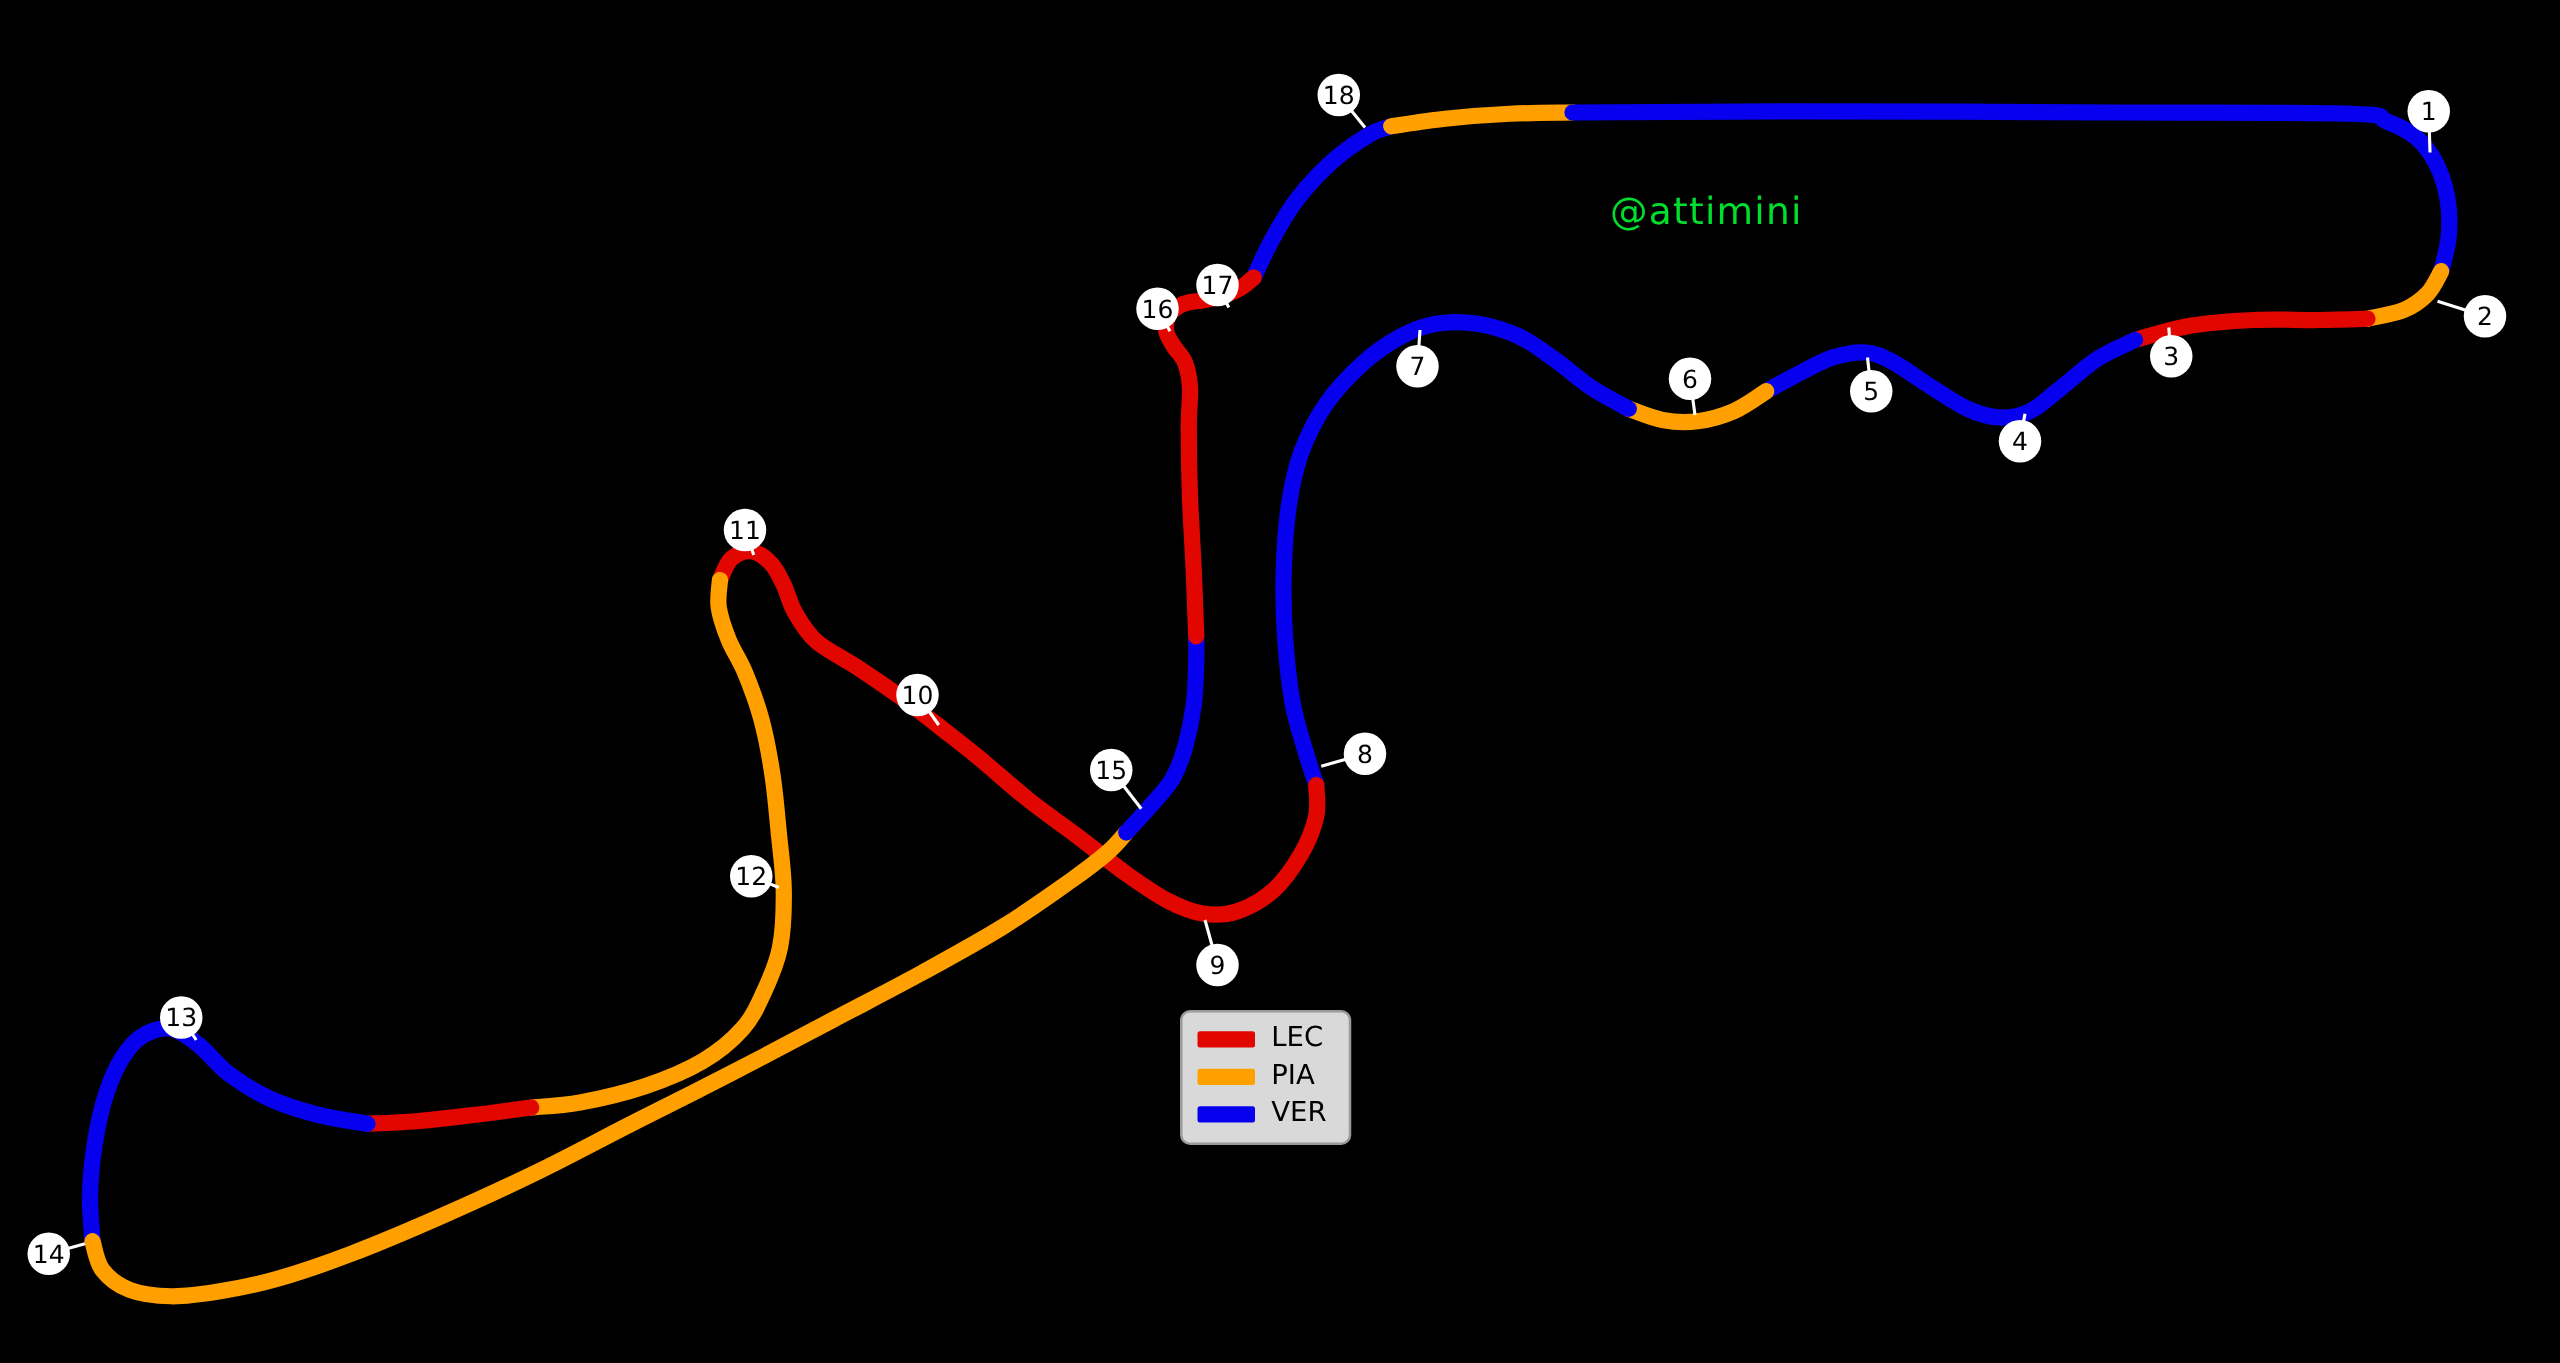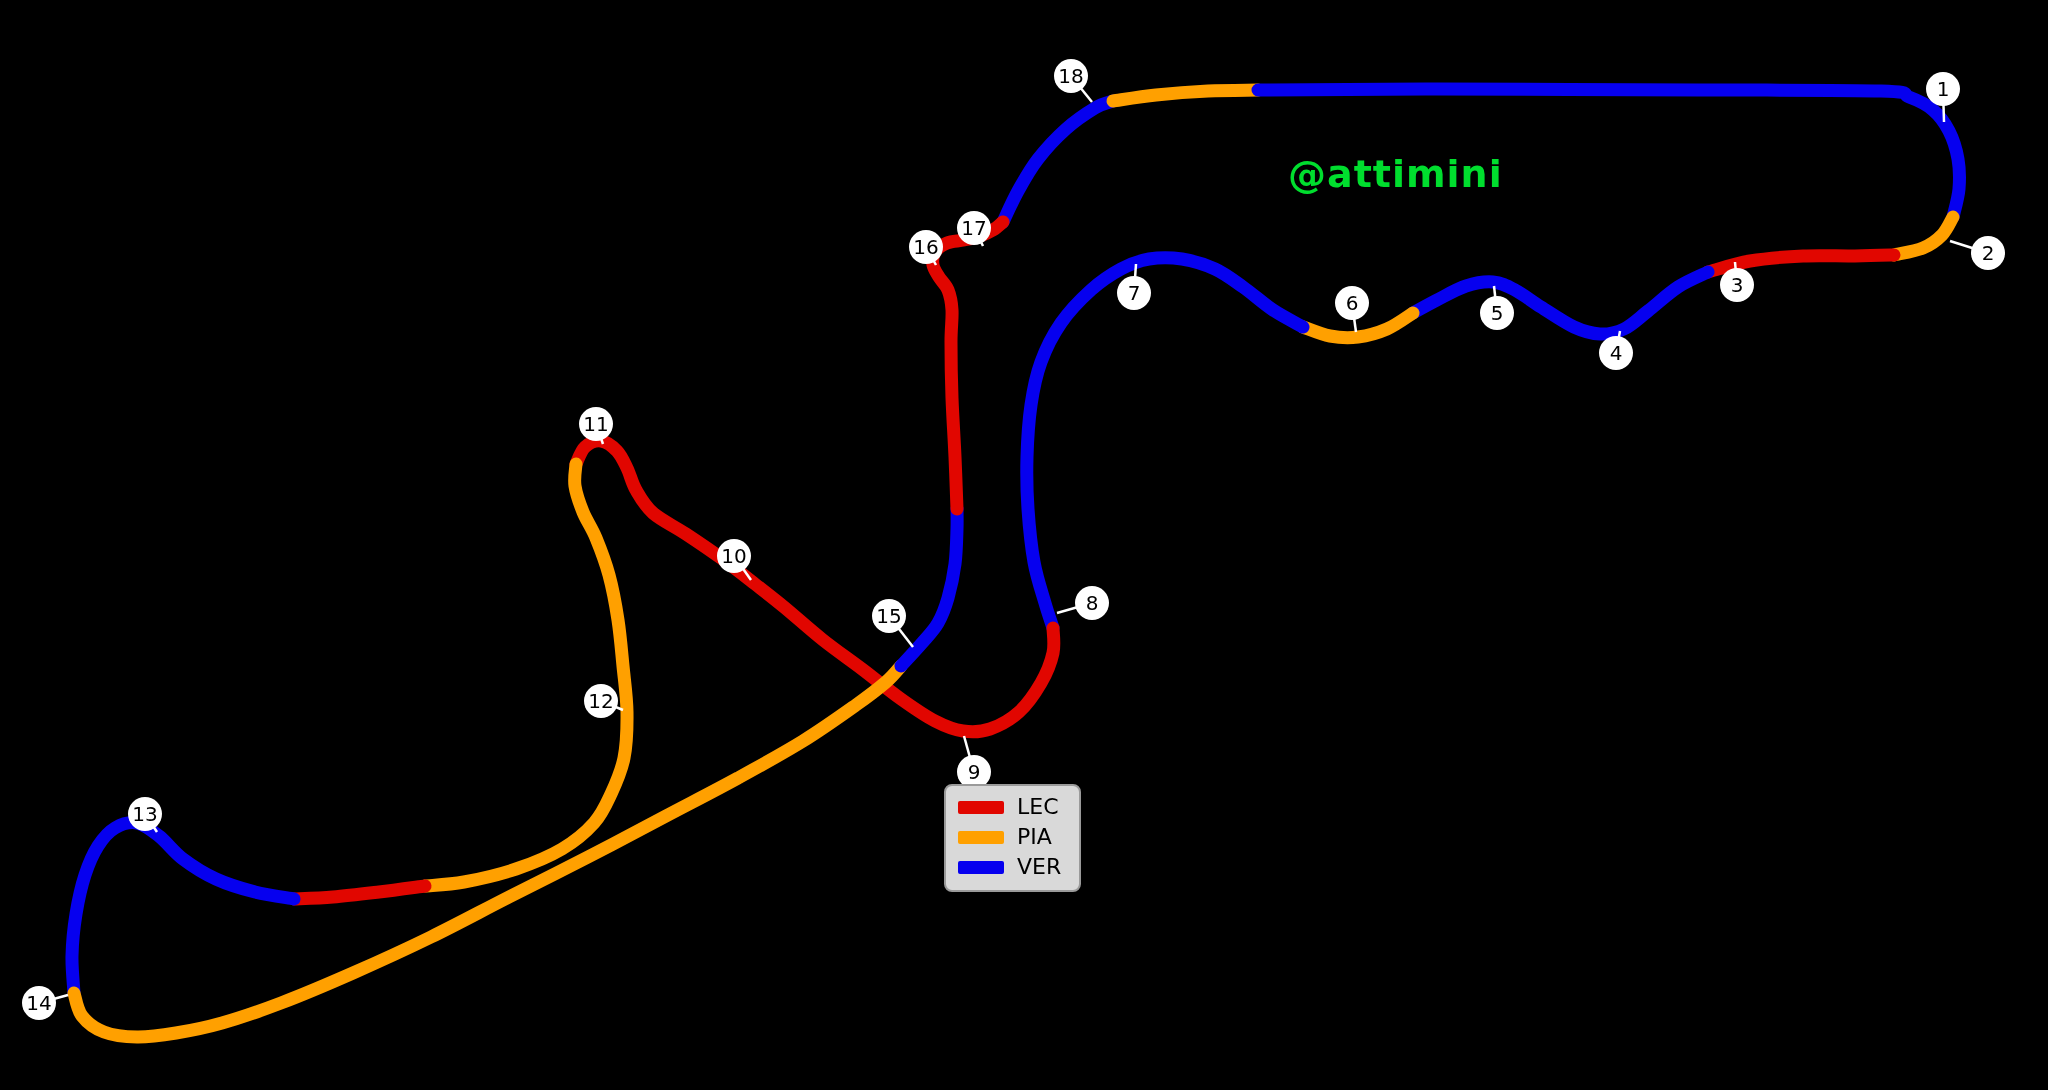--- a/index.html
+++ b/index.html
@@ -1,19 +1,19 @@
 <!DOCTYPE html>
 <html><head>
 <meta charset="utf-8">
 <style>
   html,body{margin:0;padding:0;background:#000;}
   #app{position:relative;width:2048px;height:1090px;background:#000;overflow:hidden;font-family:"DejaVu Sans",sans-serif;}
   #track-svg{position:absolute;left:0;top:0;}
-  .watermark{position:absolute;left:1288px;top:152px;font-weight:bold;font-size:38px;letter-spacing:1px;}
-  .legend{position:absolute;left:944px;top:784px;background:#d9d9d9;border:2px solid #9a9a9a;border-radius:8px;padding:10px 18px 12px 12px;display:flex;flex-direction:column;gap:8px;}
+  .watermark{position:absolute;left:1288px;top:152px;font-weight:normal;font-size:30px;letter-spacing:1px;}
+  .legend{position:absolute;left:944px;top:808px;background:#d9d9d9;border:2px solid #9a9a9a;border-radius:8px;padding:10px 18px 12px 12px;display:flex;flex-direction:column;gap:8px;}
   .legend-row{display:flex;align-items:center;gap:13px;}
   .swatch{width:46px;height:13px;display:inline-block;border-radius:2px;}
   .legend-label{font-size:22px;color:#000;line-height:1;}
 </style>
 </head>
 <body>
 
 <div id="app">
   <svg id="track-svg" width="2048" height="1090" viewBox="0 0 2048 1090">
       <path d="M1003 222 C1005.5 216.8 1012.2 201.5 1018 191 C1023.8 180.5 1030.0 169.3 1038 159 C1046.0 148.7 1056.5 137.5 1066 129 C1075.5 120.5 1087.2 112.7 1095 108 C1102.8 103.3 1110.0 102.2 1113 101" fill="none" stroke="#0600ef" stroke-width="13" stroke-linecap="round" stroke-linejoin="round"></path>

